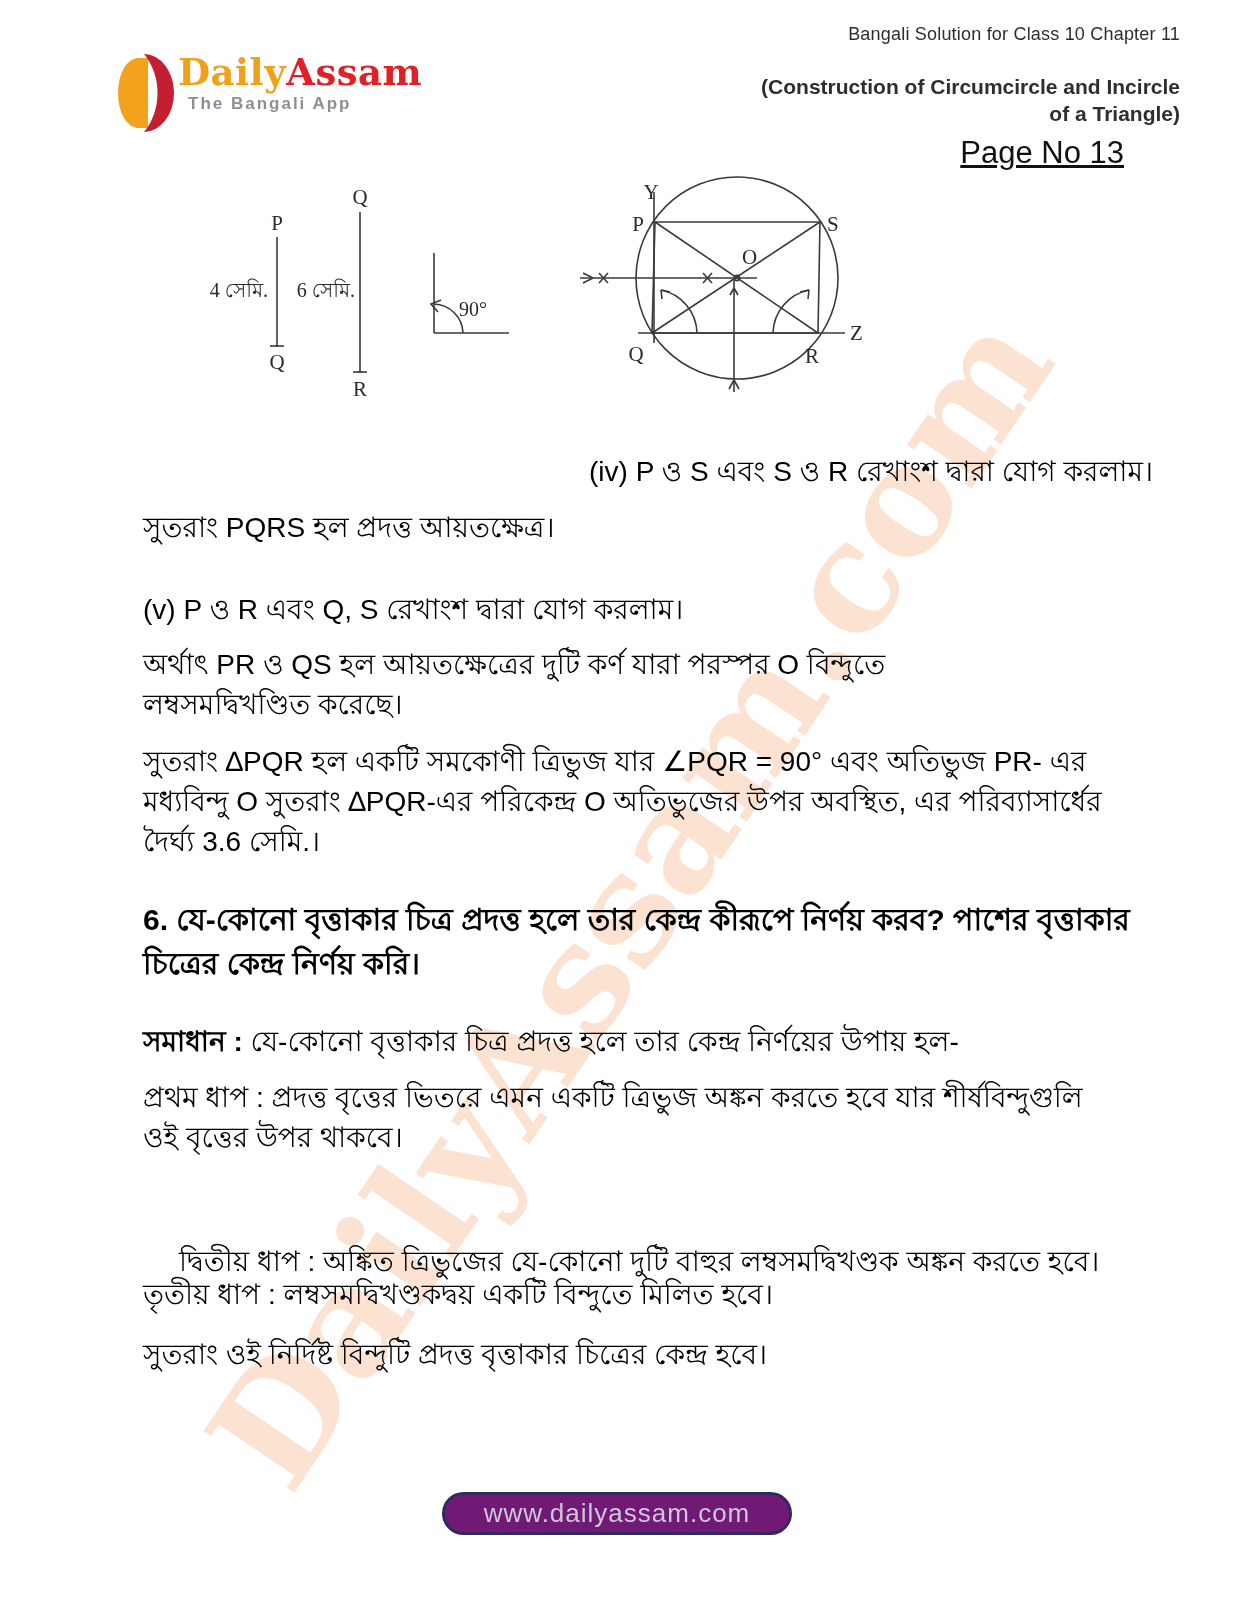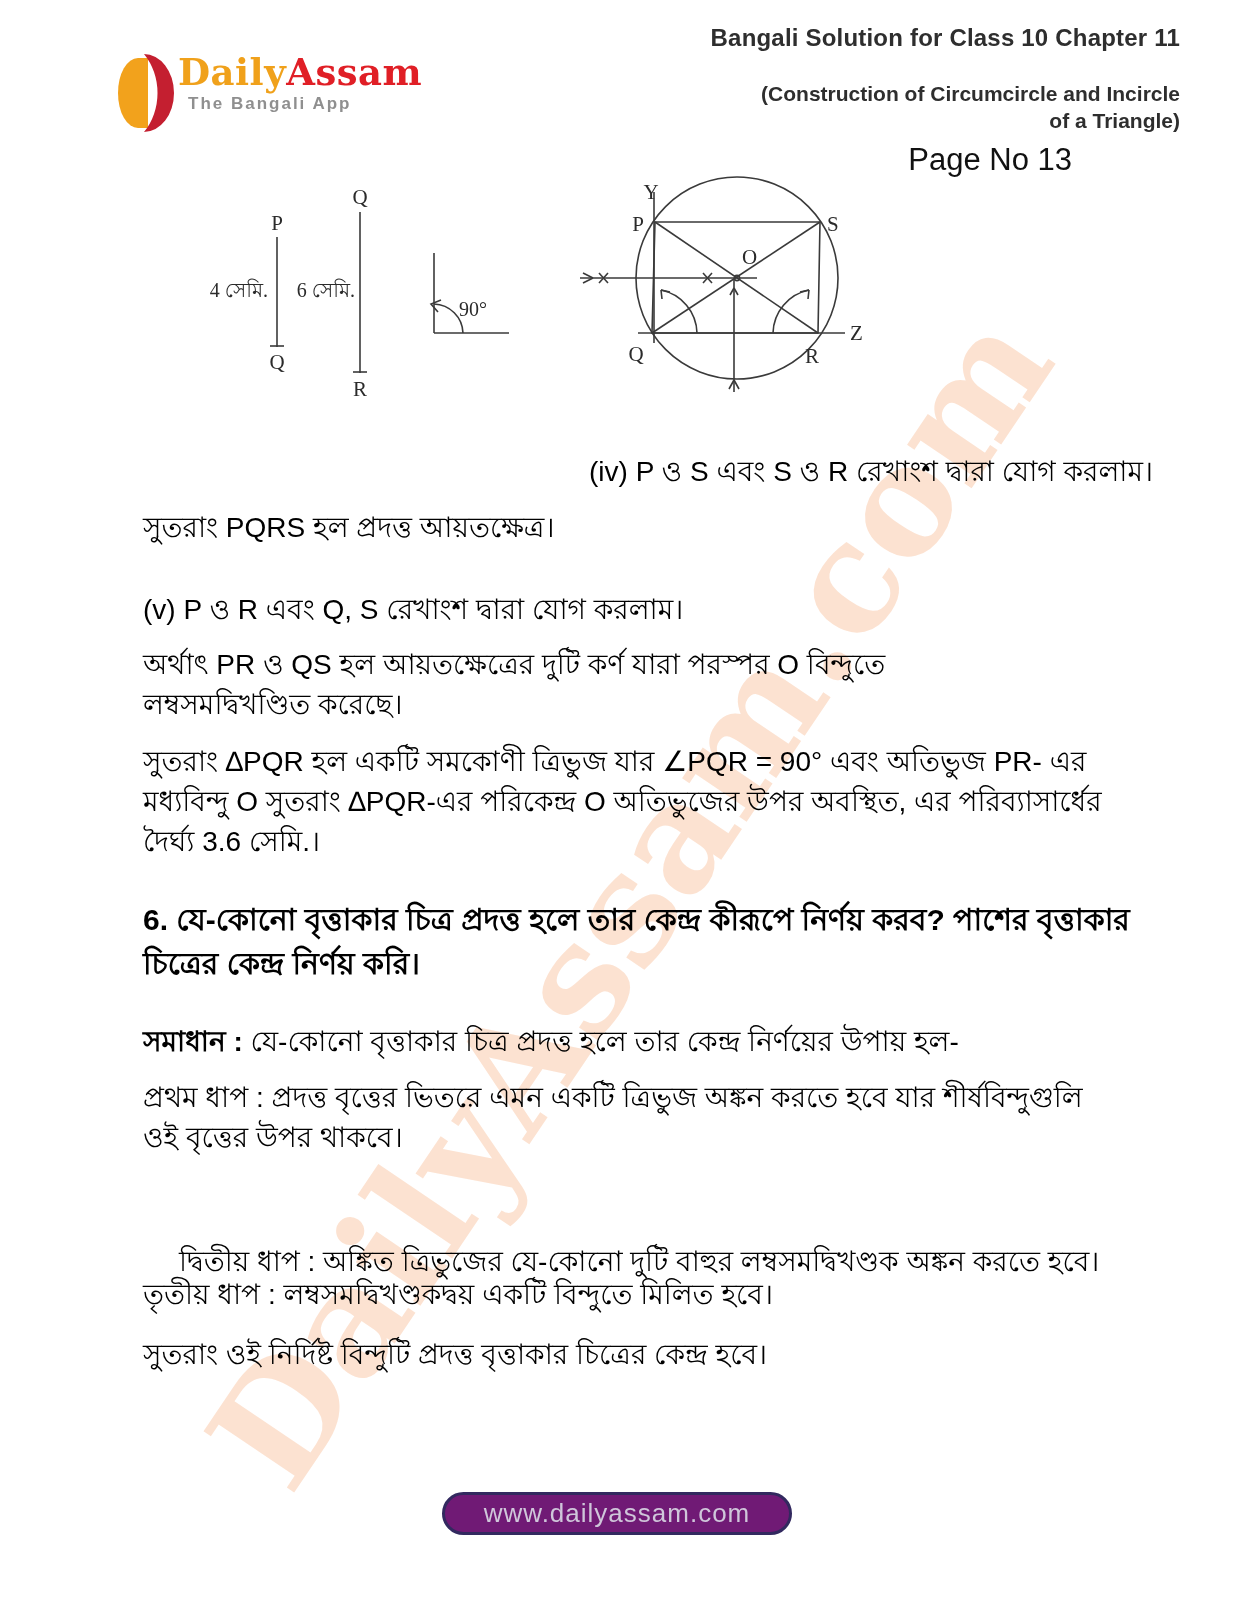--- a/index.html
+++ b/index.html
@@ -11,23 +11,23 @@
   
   .logo{position:absolute;left:118px;top:50px;width:420px;height:70px;}
   .logo-icon{position:absolute;left:0;top:4px;}
   .logo-text{position:absolute;left:60px;top:0;font-family:"DejaVu Serif",serif;
     font-weight:bold;font-size:37px;letter-spacing:0.5px;white-space:nowrap;}
   .logo-daily{color:#f0a11b;}
   .logo-assam{color:#e01f26;}
   .logo-tagline{position:absolute;left:70px;top:44px;font-size:17px;font-weight:bold;
     color:#8f8f8f;letter-spacing:2px;white-space:nowrap;}
   .hdr{position:absolute;right:56px;top:24px;text-align:right;color:#2e2e2e;}
-  .hdr-line1{font-size:24px;font-weight:700;letter-spacing:0.2px;margin-left:8px;}
+  .hdr-line1{font-size:18px;font-weight:400;letter-spacing:0.2px;margin-left:8px;}
   .hdr-line2{margin-top:28px;font-size:21px;font-weight:600;line-height:27px;}
-  .hdr-page{margin-top:8px;margin-right:108px;font-size:31px;color:#111;font-weight:500;}
+  .hdr-page{margin-top:8px;margin-right:56px;font-size:31px;color:#111;font-weight:500;text-decoration:underline;}
   
   .watermark{
     position:absolute;left:630px;top:900px;width:1400px;text-align:center;
     transform:translate(-50%,-50%) rotate(-56deg);
     font-family:"DejaVu Serif",serif;font-size:150px;font-weight:bold;
     color:rgba(247,172,124,0.35);pointer-events:none;z-index:0;white-space:nowrap;
   }
   
   .figs{position:absolute;left:0;top:170px;z-index:1;}
   .figs line,.figs path,.figs polygon,.figs circle{stroke:#3a3a3a;stroke-width:1.6;fill:none;}

